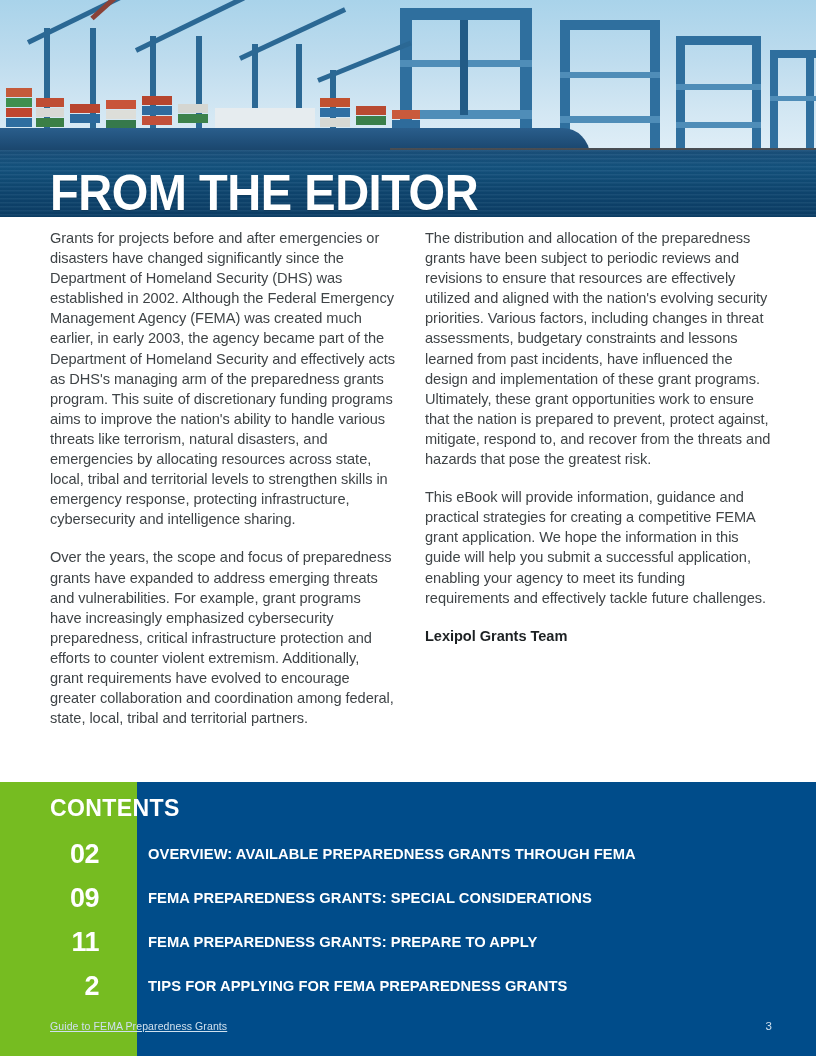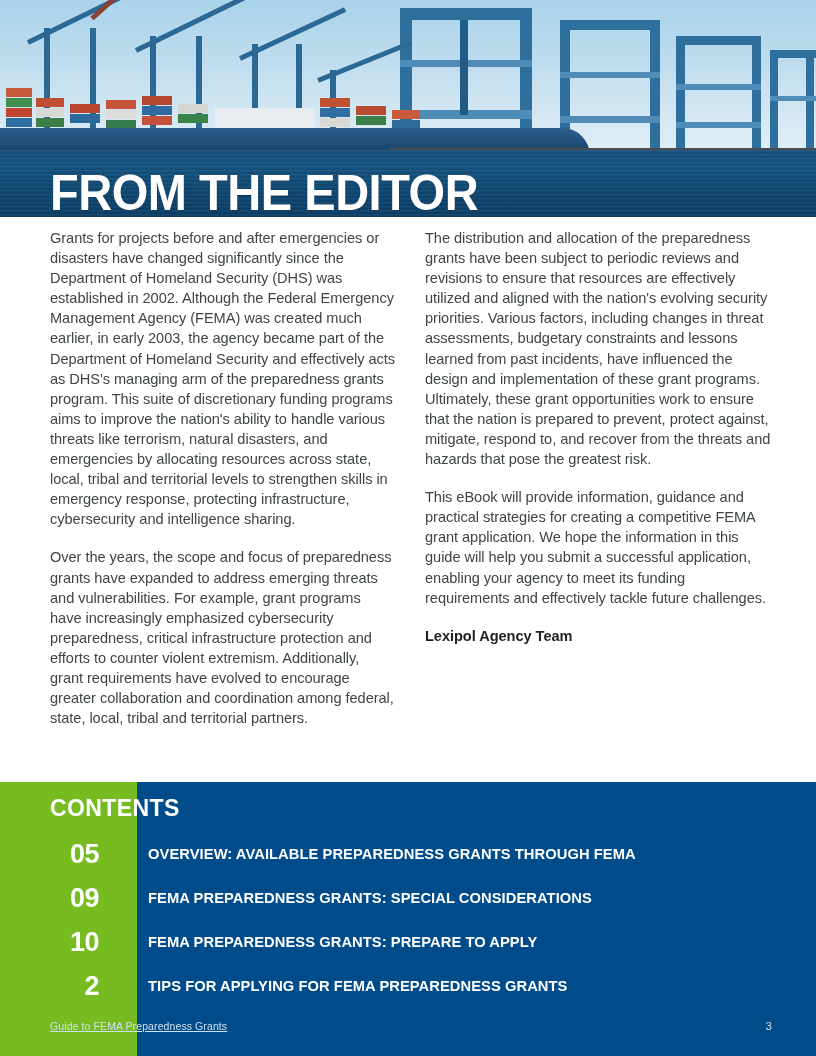--- a/index.html
+++ b/index.html
@@ -314,41 +314,41 @@
 </div>
 
 <div class="copy">
   <div class="col">
     <p>Grants for projects before and after emergencies or disasters have changed significantly since the Department of Homeland Security (DHS) was established in 2002. Although the Federal Emergency Management Agency (FEMA) was created much earlier, in early 2003, the agency became part of the Department of Homeland Security and effectively acts as DHS's managing arm of the preparedness grants program. This suite of discretionary funding programs aims to improve the nation's ability to handle various threats like terrorism, natural disasters, and emergencies by allocating resources across state, local, tribal and territorial levels to strengthen skills in emergency response, protecting infrastructure, cybersecurity and intelligence sharing.</p>
     <p>Over the years, the scope and focus of preparedness grants have expanded to address emerging threats and vulnerabilities. For example, grant programs have increasingly emphasized cybersecurity preparedness, critical infrastructure protection and efforts to counter violent extremism. Additionally, grant requirements have evolved to encourage greater collaboration and coordination among federal, state, local, tribal and territorial partners.</p>
   </div>
   <div class="col">
     <p>The distribution and allocation of the preparedness grants have been subject to periodic reviews and revisions to ensure that resources are effectively utilized and aligned with the nation's evolving security priorities. Various factors, including changes in threat assessments, budgetary constraints and lessons learned from past incidents, have influenced the design and implementation of these grant programs. Ultimately, these grant opportunities work to ensure that the nation is prepared to prevent, protect against, mitigate, respond to, and recover from the threats and hazards that pose the greatest risk.</p>
     <p>This eBook will provide information, guidance and practical strategies for creating a competitive FEMA grant application. We hope the information in this guide will help you submit a successful application, enabling your agency to meet its funding requirements and effectively tackle future challenges.</p>
-    <p class="signature">Lexipol Agency Team</p>
+    <p class="signature">Lexipol Grants Team</p>
   </div>
 </div>
 
 <div class="contents">
   <div class="green-band"></div>
 </div>
 
 <div class="contents-title">CONTENTS</div>
 
 <div class="toc">
   <div class="toc-row">
-    <div class="toc-num">05</div>
+    <div class="toc-num">02</div>
     <div class="toc-label">OVERVIEW: AVAILABLE PREPAREDNESS GRANTS THROUGH FEMA</div>
   </div>
   <div class="toc-row">
     <div class="toc-num">09</div>
     <div class="toc-label">FEMA PREPAREDNESS GRANTS: SPECIAL CONSIDERATIONS</div>
   </div>
   <div class="toc-row">
-    <div class="toc-num">10</div>
+    <div class="toc-num">11</div>
     <div class="toc-label">FEMA PREPAREDNESS GRANTS: PREPARE TO APPLY</div>
   </div>
   <div class="toc-row">
     <div class="toc-num">2</div>
     <div class="toc-label">TIPS FOR APPLYING FOR FEMA PREPAREDNESS GRANTS</div>
   </div>
 </div>
 
 <div class="footer">
   <div class="footer-text">Guide to FEMA Preparedness Grants</div>

